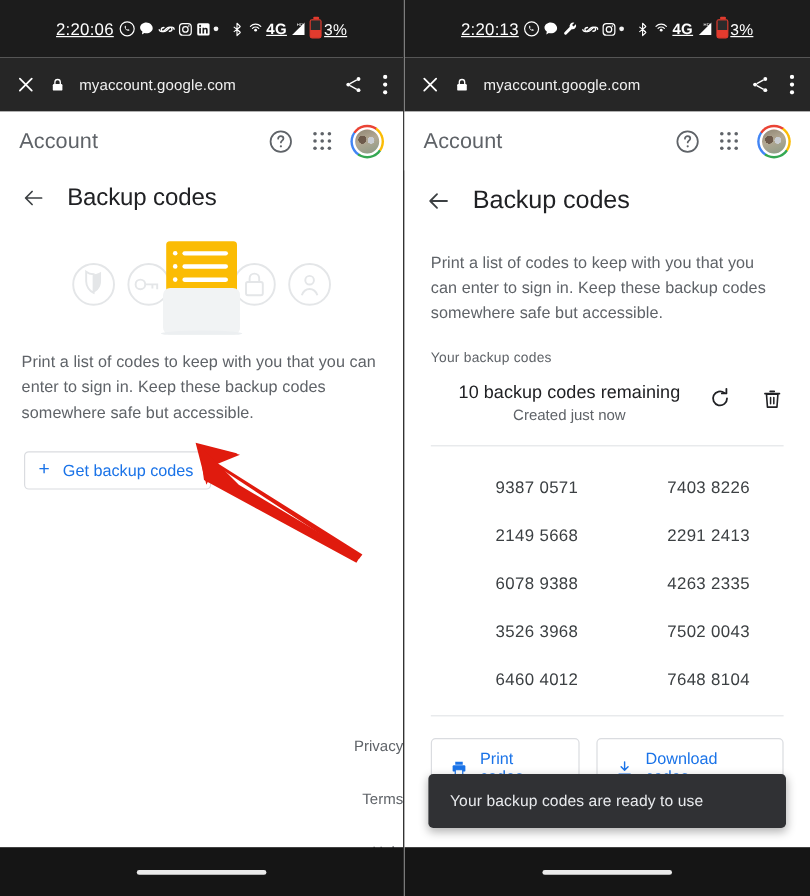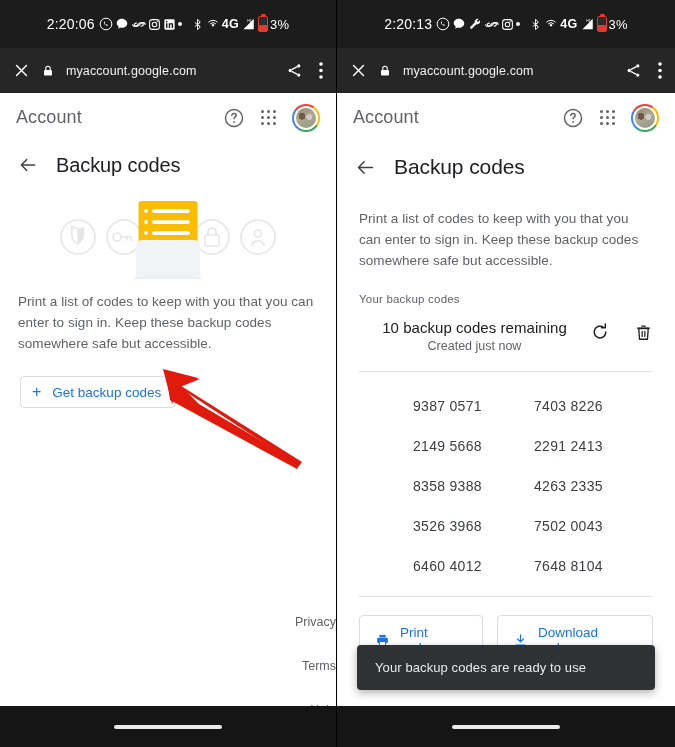--- a/index.html
+++ b/index.html
@@ -11,21 +11,21 @@
   }
   .screens { display: flex; width: 675px; height: 747px; }
   .panel { position: relative; background: #fff; height: 747px; overflow: hidden; }
   .panel.left  { width: 337px; border-right: 1px solid #000; }
   .panel.right { width: 338px; }
 
   
   .statusbar {
     height: 48px; background: #1c1c1c; color: #fff;
     display: flex; align-items: center; justify-content: center;
-    gap: 2px; font-size: 13.5px; letter-spacing: .2px;
+    gap: 2px; font-size: 13.5px; letter-spacing: .2px; text-decoration: underline;
   }
   .statusbar .clock { font-size: 14px; margin-right: 2px; }
   .sicon { display: inline-flex; align-items: center; justify-content: center; }
   .sicon svg { display: block; }
   .dotsep { width: 4px; height: 4px; border-radius: 50%; background: #fff; opacity: .95; }
   .gap { width: 5px; }
   .net-label { font-size: 12.5px; font-weight: 700; letter-spacing: .3px; }
   .batt {
     width: 10px; height: 16px; border: 1.5px solid #e23b2e; border-radius: 2px;
     background: #e23b2e; position: relative;
@@ -120,21 +120,21 @@
   .codes-created { font-size: 12.5px; color:#5f6368; margin-top: 3px; }
   .codes-actions { display:flex; align-items:center; gap: 24px; padding-top: 3px; }
   .divider { height:1px; background:#e3e5e8; margin: 18px 22px 0 22px; }
   .codes-grid {
     display:grid; grid-template-columns: 1fr 1fr; padding: 14px 28px 0 28px;
   }
   .code-cell {
     font-size: 14px; color:#3c4043; padding: 12px 0; letter-spacing:.3px;
   }
   .code-cell.c0 { text-align: left; padding-left: 48px; }
-  .code-cell.c1 { text-align: left; padding-left: 28px; }
+  .code-cell.c1 { text-align: center; padding-left: 28px; }
   .actions-row { display:flex; gap: 14px; padding: 18px 22px 0 22px; }
   .act-btn {
     display:inline-flex; align-items:center; gap: 10px;
     border:1px solid #dadce0; border-radius:4px; padding: 9px 15px;
     color:#1a73e8; font-size:13.5px; background:#fff; cursor:pointer;
   }
   .toast {
     position:absolute; left: 20px; right: 20px; bottom: 57px;
     background:#303134; color:#e8eaed; border-radius: 4px;
     padding: 15px 18px; font-size: 13px; letter-spacing:.1px;
@@ -500,21 +500,21 @@
       </span>
     </div>
 
     <div class="divider"></div>
 
     <div class="codes-grid">
       <div class="code-cell c0">9387 0571</div>
       <div class="code-cell c1">7403 8226</div>
       <div class="code-cell c0">2149 5668</div>
       <div class="code-cell c1">2291 2413</div>
-      <div class="code-cell c0">8358 9388</div>
+      <div class="code-cell c0">6078 9388</div>
       <div class="code-cell c1">4263 2335</div>
       <div class="code-cell c0">3526 3968</div>
       <div class="code-cell c1">7502 0043</div>
       <div class="code-cell c0">6460 4012</div>
       <div class="code-cell c1">7648 8104</div>
     </div>
 
     <div class="divider" style="margin-top:10px"></div>
 
     <div class="actions-row">

